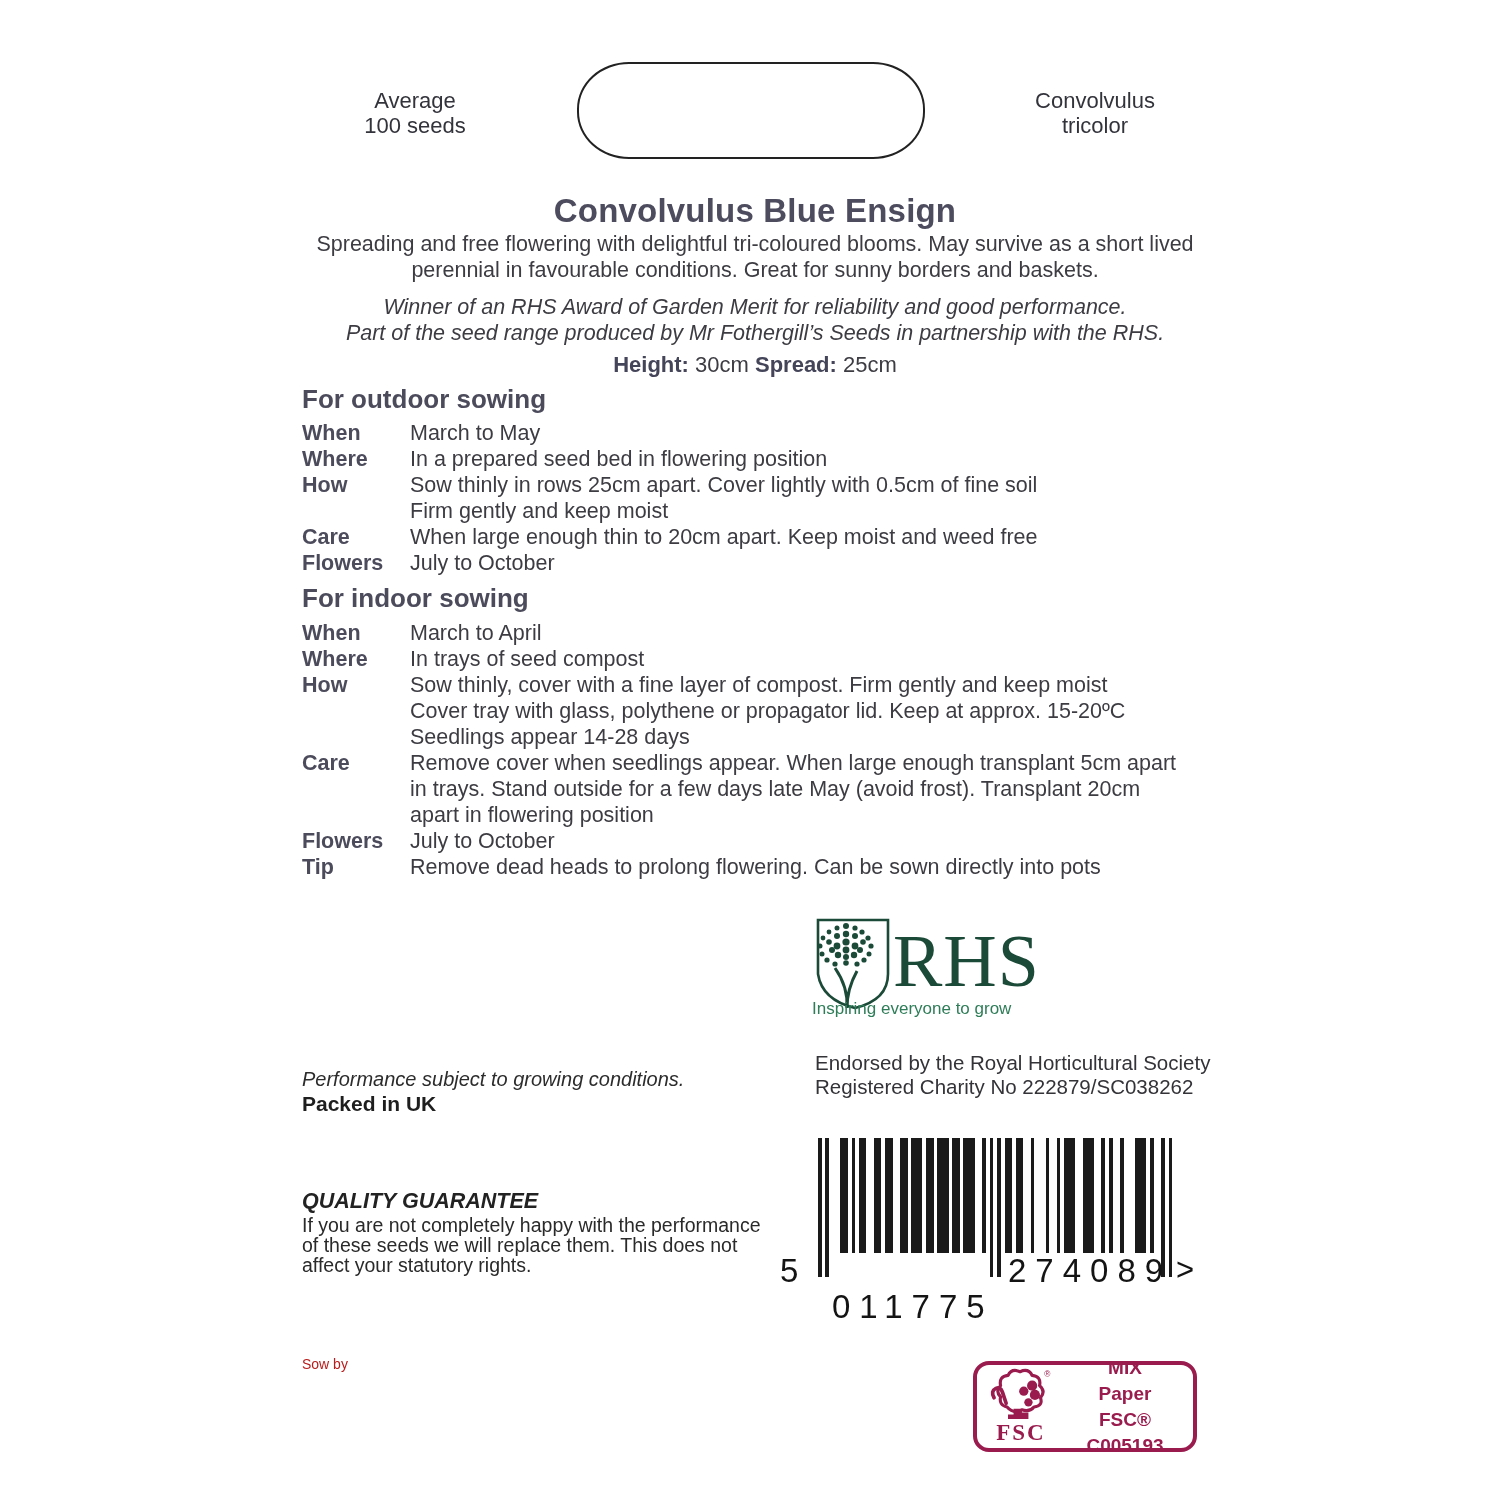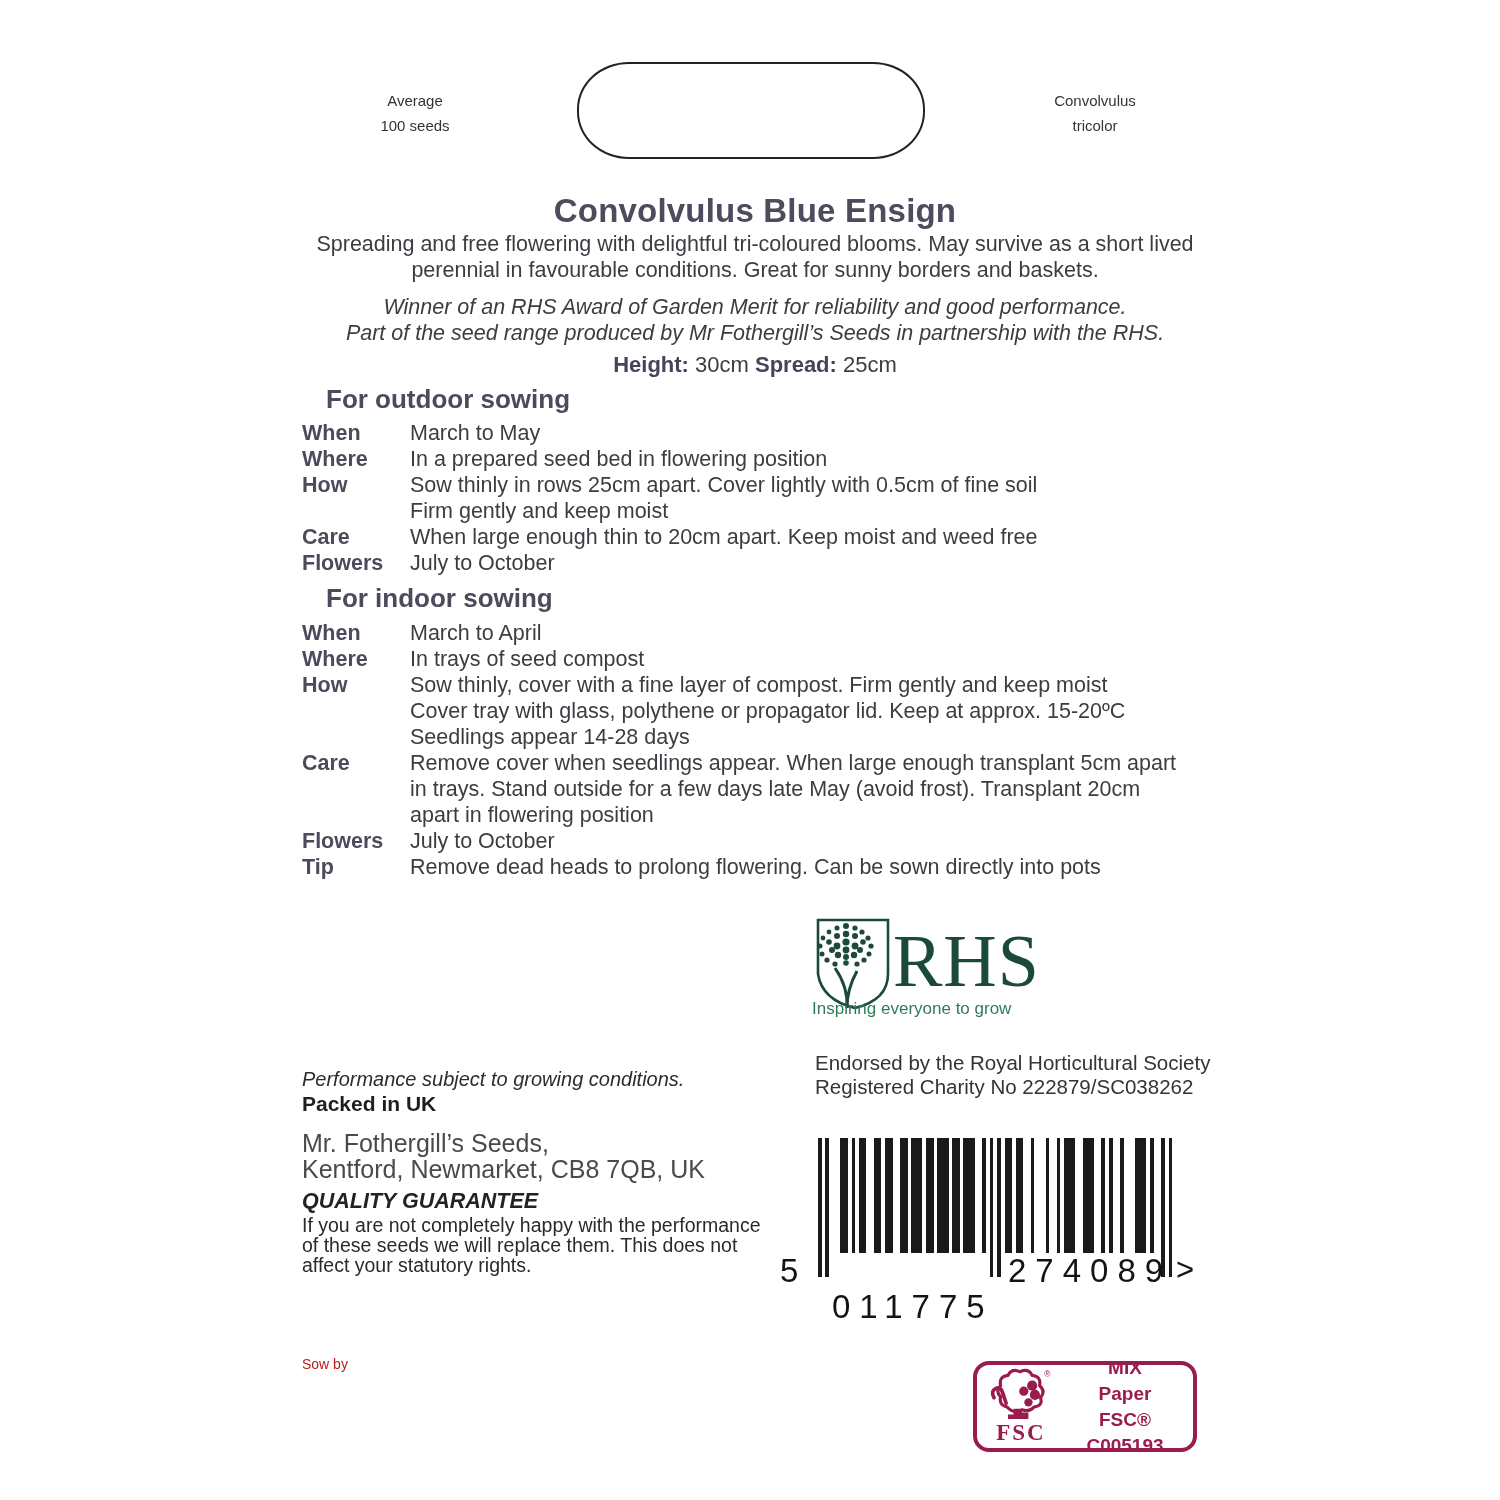--- a/index.html
+++ b/index.html
@@ -2,33 +2,33 @@
 <html><head>
 <meta charset="utf-8">
 <style>
   html,body{margin:0;padding:0;background:#e9e9e9;}
   #page{position:relative;width:1500px;height:1500px;background:#ffffff;overflow:hidden;
         font-family:"Liberation Sans",sans-serif;color:#3e3e44;}
   .abs{position:absolute;}
   .ctr{text-align:center;}
 
   
-  .small-head{font-size:15px;line-height:25px;color:#33333c;}
+  .small-head{font-size:22px;line-height:25px;color:#33333c;}
   #seed-window{left:577px;top:62px;width:344px;height:93px;border:2px solid #222;
                border-radius:52px / 47px;background:#fff;}
 
   
   #title{left:0;top:192px;width:1510px;font-size:33px;font-weight:bold;color:#4c4c5e;letter-spacing:.2px;}
   #desc{left:0;top:231px;width:1510px;font-size:21.5px;line-height:26px;color:#3c3c42;}
   #award{left:0;top:295px;width:1510px;font-size:21.5px;line-height:25.5px;font-style:italic;color:#3c3c42;}
   #hs{left:0;top:352px;width:1510px;font-size:22px;color:#3c3c42;}
   #hs b{color:#45455a;}
 
   
-  .sow-heading{font-size:26px;font-weight:bold;color:#4b4b5c;margin-left:24px;}
+  .sow-heading{font-size:26px;font-weight:bold;color:#4b4b5c;}
   .sow-rows{display:grid;grid-template-columns:108px 1fr;font-size:21.5px;line-height:26px;}
   .sow-label{font-weight:bold;color:#4b4b5c;}
   .sow-lines{color:#3c3c42;white-space:nowrap;}
 
   
   #rhs-logo-text{left:893px;top:924px;font-family:"Liberation Serif",serif;font-size:74px;
                  color:#1b4a38;letter-spacing:1px;line-height:74px;}
   #rhs-tagline{left:812px;top:999px;font-size:17px;color:#2e7d58;}
   #rhs-copy{left:815px;top:1051px;font-size:20.5px;line-height:23.6px;color:#333338;}
   #rhs-copy .b1{font-weight:bold;color:#2c2c31;}
@@ -189,24 +189,20 @@
   <div class="abs" id="rhs-logo-text">RHS</div>
   <div class="abs" id="rhs-tagline">Inspiring everyone to grow</div>
 
   <div class="abs" id="rhs-copy">
     <div>Endorsed by the Royal Horticultural Society</div>
     <div>Registered Charity No 222879/SC038262</div>
   </div>
 
   <div class="abs" id="perf">Performance subject to growing conditions.</div>
   <div class="abs" id="packed">Packed in UK</div>
-  <div class="abs" id="addr">
-    <div>Mr. Fothergill’s Seeds,</div>
-    <div>Kentford, Newmarket, CB8 7QB, UK</div>
-  </div>
   <div class="abs" id="quality">
     <div class="qh">QUALITY GUARANTEE</div>
     <div class="ql">If you are not completely happy with the performance</div>
     <div class="ql">of these seeds we will replace them. This does not</div>
     <div class="ql">affect your statutory rights.</div>
   </div>
 
   <div class="abs" id="barcode">
     <svg id="bc-svg" width="440" height="150">
         <rect x="38.00" y="0" width="3.73" height="139" fill="#1a1a1a" shape-rendering="crispEdges"></rect>

